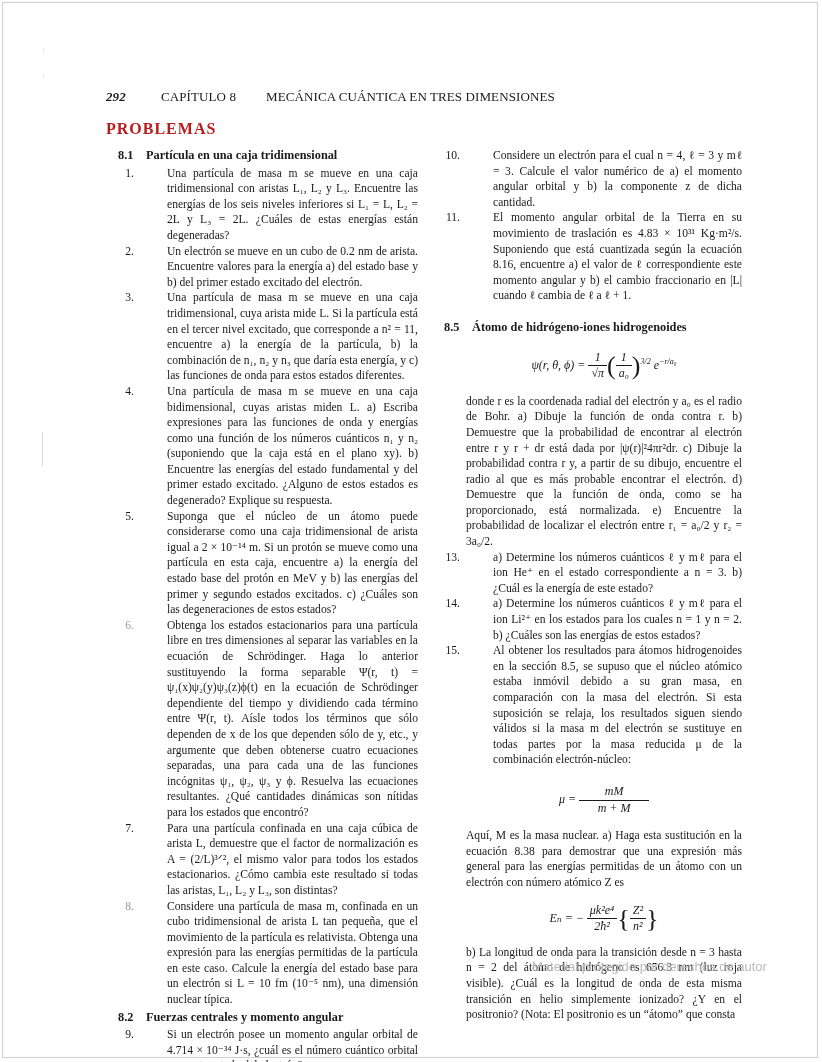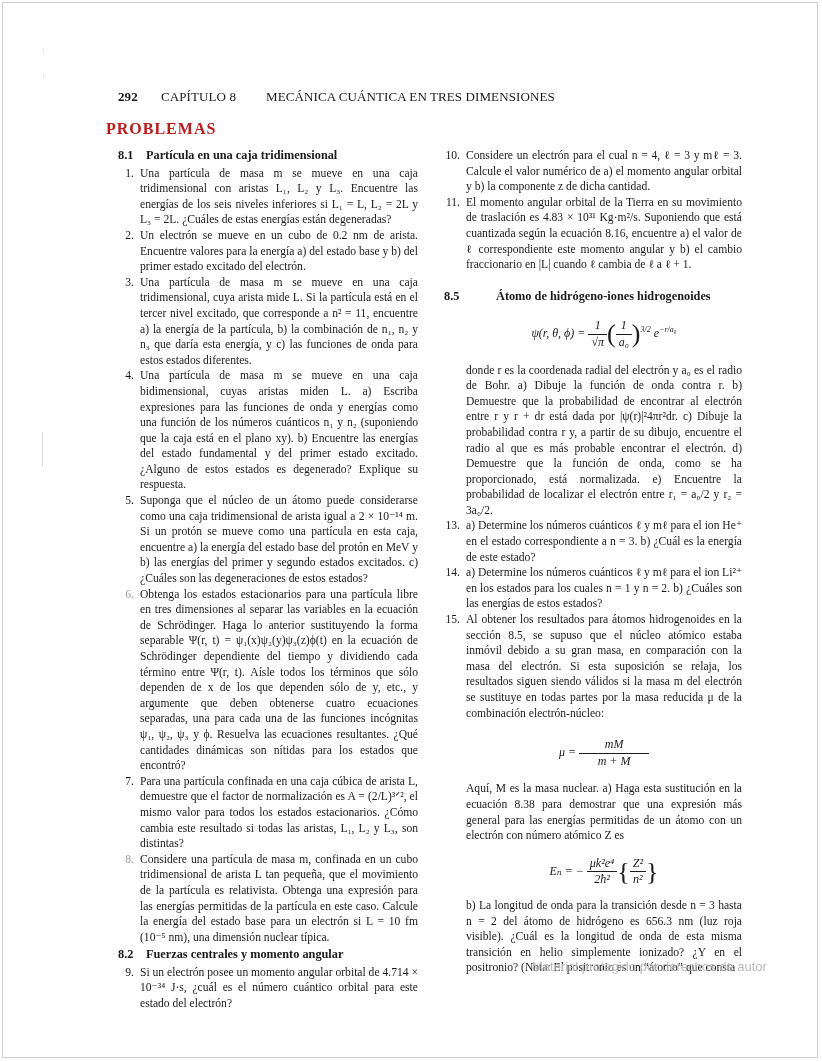--- a/index.html
+++ b/index.html
@@ -5,36 +5,36 @@
   html, body { margin: 0; padding: 0; background: #ffffff; }
   body { width: 822px; height: 1062px; position: relative; overflow: hidden;
          font-family: "Liberation Serif", "DejaVu Serif", serif; color: #1a1a1a; }
   .frame { position: absolute; left: 2px; top: 2px; width: 816px; height: 1056px;
            border: 1px solid #cfcfcf; box-sizing: border-box; background: #fff; }
   .margin-mark { position: absolute; left: 42px; top: 432px; width: 1px; height: 34px; background: #dcdcdc; }
   .margin-dot1 { position: absolute; left: 43px; top: 48px; width: 1px; height: 6px; background: #e8e8e8; }
   .margin-dot2 { position: absolute; left: 43px; top: 74px; width: 1px; height: 4px; background: #e8e8e8; }
 
   .running-head { position: absolute; top: 89px; left: 106px; font-size: 13px; letter-spacing: 0.1px; }
-  .running-head .pg { font-weight: bold; position: absolute; left: 12px; }
+  .running-head .pg { font-weight: bold; position: absolute; left: 0; font-style: italic; }
   .running-head .cap { position: absolute; left: 55px; white-space: nowrap; text-align: right; }
   .running-head .title { position: absolute; left: 160px; white-space: nowrap; }
 
   .problems-title { position: absolute; top: 120px; left: 106px; font-size: 16px; font-weight: bold;
                     color: #b91c1c; letter-spacing: 1px; }
 
   .col { position: absolute; top: 148px; width: 300px; font-size: 11.6px; line-height: 15.6px; text-align: justify; margin-left: 12px; }
   .col.left { left: 106px; }
   .col.right { left: 432px; width: 298px; }
 
   .sec { font-weight: bold; font-size: 12.3px; margin: 0 0 2px 0; display: flex; }
   .sec .num { width: 28px; flex: none; }
-  .sec.spaced { margin-top: 10px; gap: 24px; }
+  .sec.spaced { margin-top: 10px; }
 
-  .prob { display: flex; margin: 0; }
+  .prob { display: flex; margin: 0; gap: 27px; }
   .prob .n { width: 22px; flex: none; text-align: right; padding-right: 6px; box-sizing: border-box; }
   .prob .n.faint { color: #9a9a9a; }
   .prob .t { flex: 1; hyphens: manual; }
   .right .prob .n { width: 22px; }
 
   .eq { text-align: center; margin: 14px 0 12px 22px; font-style: italic; font-size: 12px; }
   .eq .frac { display: inline-block; vertical-align: middle; text-align: center; font-style: normal; }
   .eq .frac span { display: block; padding: 0 3px; }
   .eq .frac span.top { border-bottom: 1px solid #1a1a1a; font-style: italic; }
   .eq .frac span.bot { font-style: italic; }

